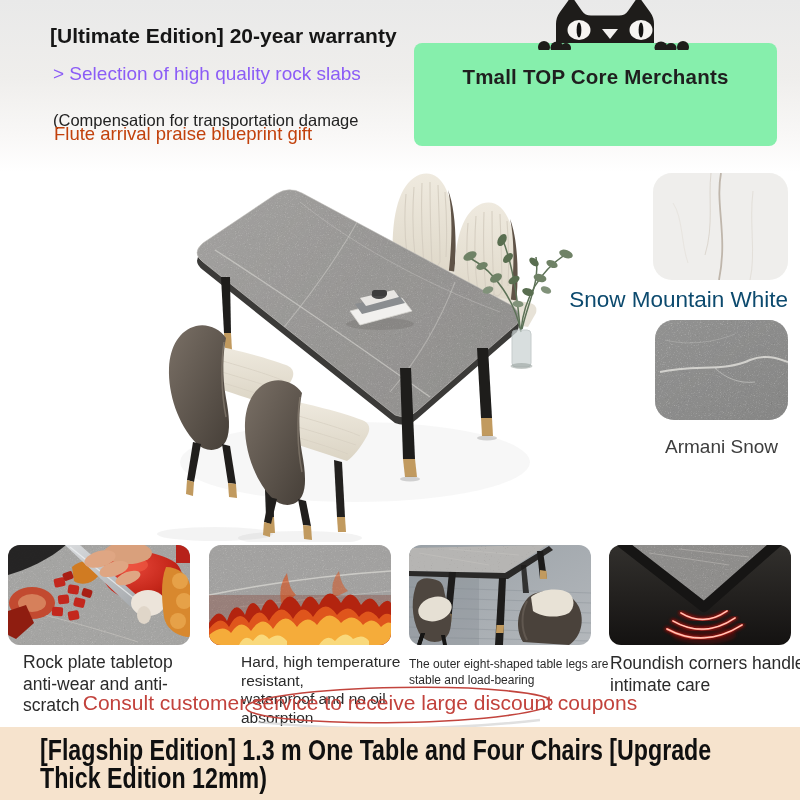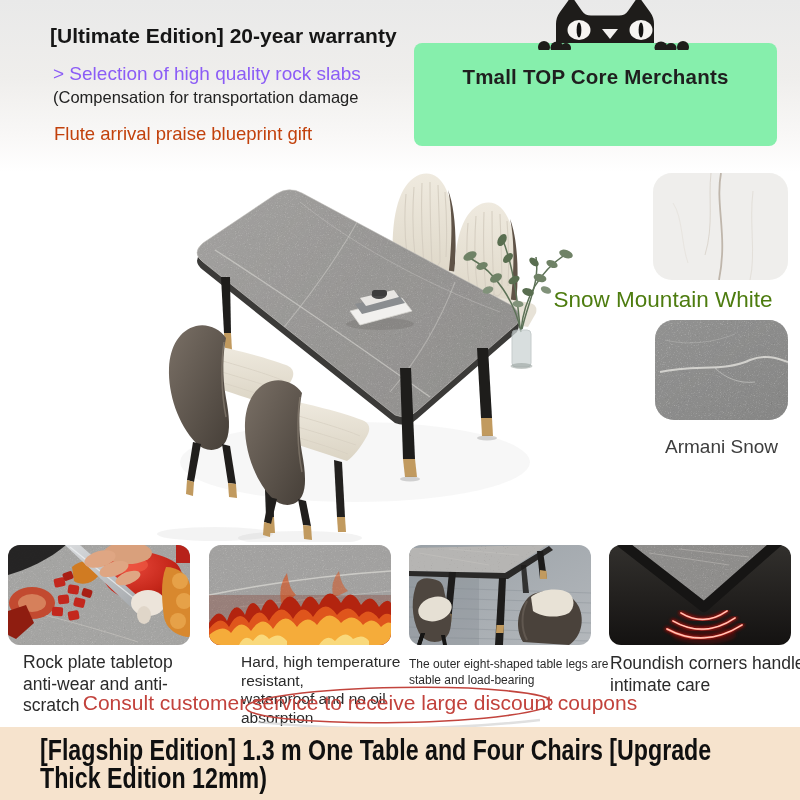--- a/index.html
+++ b/index.html
@@ -4,40 +4,40 @@
 <style>
   html,body{margin:0;padding:0;background:#fff;}
   .page{position:relative;width:800px;height:800px;overflow:hidden;background:#fff;
         font-family:"Liberation Sans",sans-serif;color:#1b1b1b;}
   .abs{position:absolute;}
   
   .top-strip{left:0;top:0;width:800px;height:172px;
     background:linear-gradient(180deg,#e9e9e9 0%,#efeeec 45%,#f9f8f7 80%,#ffffff 100%);}
   .promo1{left:50px;top:24px;font-size:21px;font-weight:600;color:#161616;}
   .promo2{left:53px;top:63px;font-size:19px;font-weight:400;color:#8b5cf6;}
-  .promo3{left:53px;top:88px;font-size:16.5px;font-weight:400;color:#222;}
+  .promo3{left:53px;top:111px;font-size:16.5px;font-weight:400;color:#222;}
   .promo4{left:54px;top:123px;font-size:18.5px;font-weight:500;color:#c2410c;}
   
   .badge{left:414px;top:43px;width:363px;height:103px;background:#86efac;border-radius:8px;}
   .badge-merchant{position:absolute;left:0;right:0;top:22px;text-align:center;
     font-size:20.5px;font-weight:600;color:#1f1f1f;letter-spacing:.2px;}
   .badge-quality-wrap{position:absolute;left:0;right:0;top:57px;text-align:center;}
   .pill{position:relative;display:inline-block;font-size:19px;font-weight:500;color:#232323;
     padding:5px 0 4px 0;}
   .pill::before{content:"";position:absolute;left:50%;top:-1px;transform:translateX(-50%);
     width:203px;height:28px;border:1.6px solid #2b2b2b;border-radius:15px;}
   .cat{left:535px;top:0;width:160px;height:50px;z-index:3;}
   
   .scene{left:0;top:162px;width:660px;height:380px;}
   
   .swatch{overflow:hidden;border-radius:19px;}
   .swatch1{left:653px;top:173px;width:135px;height:107px;}
   .swatch2{left:655px;top:320px;width:133px;height:100px;}
-  .swatch1-label{left:538px;top:287px;width:250px;text-align:center;
-    font-size:22.5px;font-weight:500;color:#4d7c0f;}
+  .swatch1-label{left:538px;top:287px;width:250px;text-align:right;
+    font-size:22.5px;font-weight:500;color:#0c4a6e;}
   .swatch2-label{left:655px;top:436px;width:133px;text-align:center;
     font-size:19px;font-weight:400;color:#3d3d3d;}
   
   .thumb{top:545px;width:182px;height:100px;border-radius:12px;overflow:hidden;}
   .t1{left:8px;} .t2{left:209px;} .t3{left:409px;} .t4{left:609px;}
   .cap{color:#2b2b2b;white-space:pre-line;}
   .cap1{left:23px;top:652px;width:185px;font-size:17.5px;line-height:21.5px;font-weight:500;}
   .cap2{left:206px;top:653px;width:200px;font-size:15.5px;line-height:18.5px;font-weight:500;margin-left:35px;}
   .cap3{left:409px;top:656px;width:200px;font-size:12px;line-height:16px;font-weight:400;}
   .cap4{left:610px;top:653px;width:195px;font-size:17.5px;line-height:21.5px;font-weight:500;}

